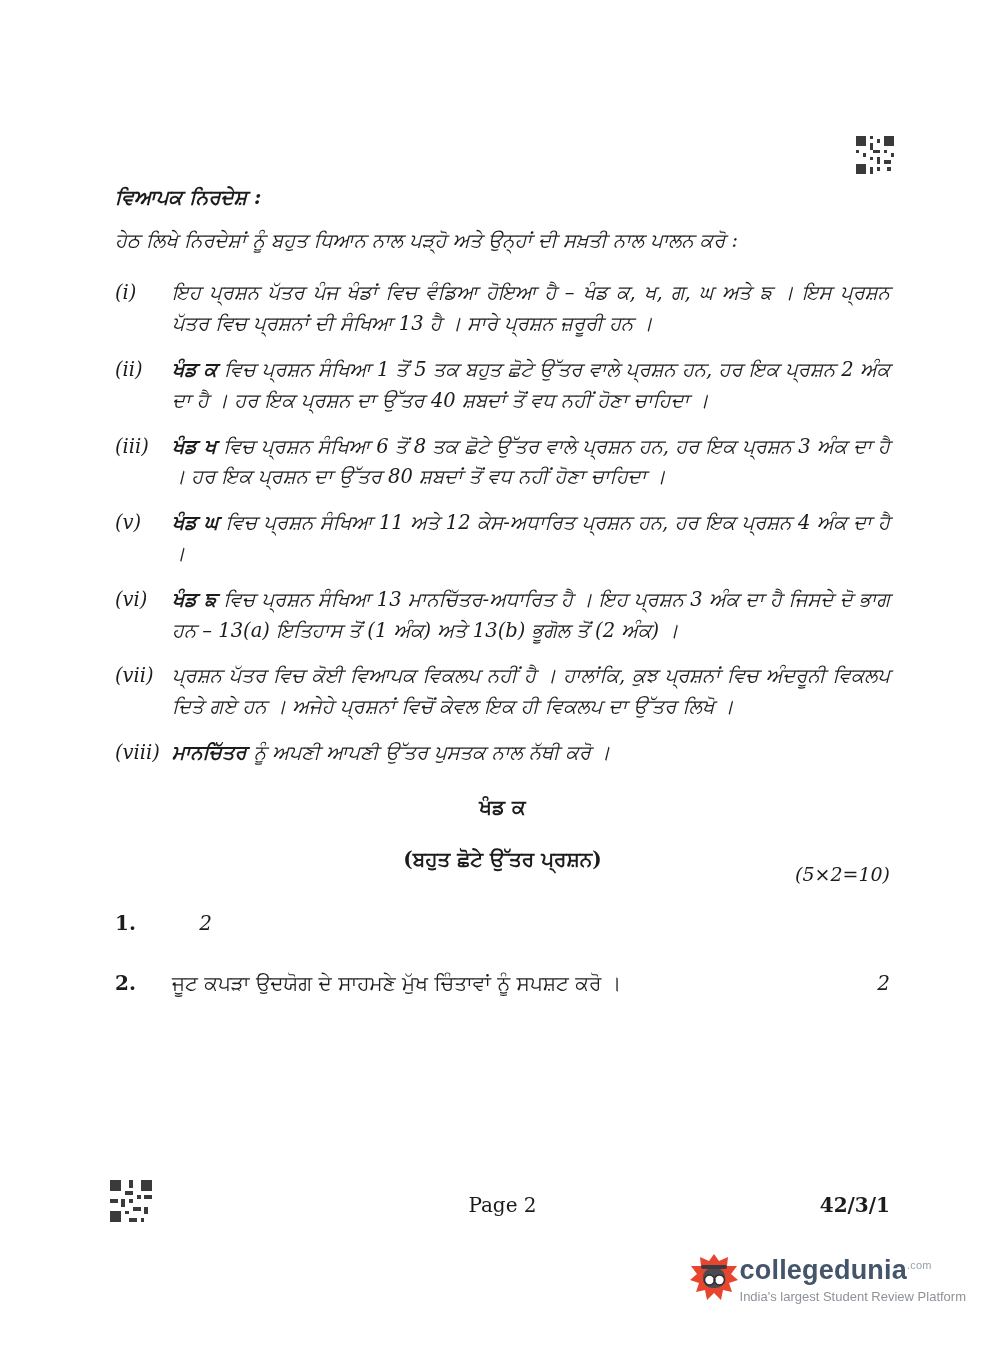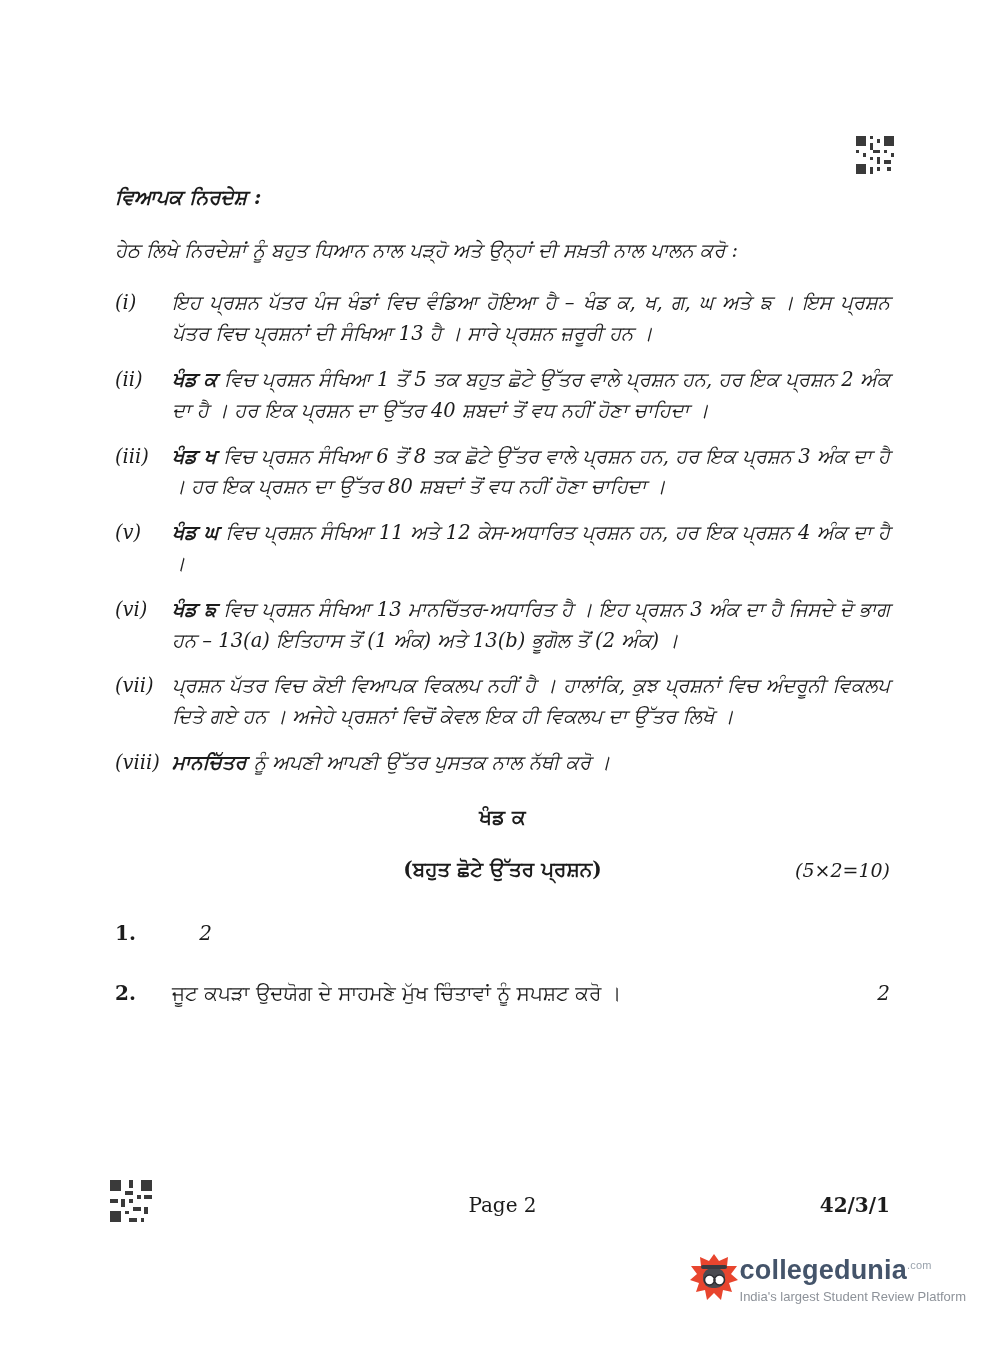--- a/index.html
+++ b/index.html
@@ -15,35 +15,35 @@
   .qr { position:absolute; }
   .qr-top { left:856px; top:136px; }
   .qr-bottom { left:110px; top:1180px; }
 
   .content {
     position:absolute;
     left:115px; right:112px; top:182px;
   }
 
   .instructions { font-style:italic; font-size:19.5px; line-height:1.58; }
-  .instr-heading { font-weight:bold; font-size:20px; margin-bottom:22px; }
+  .instr-heading { font-weight:bold; font-size:20px; margin-bottom:12px; }
   .instr-intro { margin-bottom:22px; text-align:justify; }
 
   .instr-item { display:flex; margin-bottom:15px; }
   .instr-num { width:57px; flex:0 0 57px; }
   .instr-text { flex:1; text-align:justify; }
   .instr-lead { font-weight:bold; }
 
   .section-title {
     text-align:center; font-weight:bold; font-size:20px;
     margin-top:26px; margin-bottom:28px; font-style:normal;
   }
   .section-sub-row { position:relative; margin-bottom:40px; }
   .section-subtitle { text-align:center; font-weight:bold; font-size:20px; font-style:normal; }
-  .section-marks { position:absolute; right:0; top:2px; font-style:italic; font-size:19px; }
+  .section-marks { position:absolute; right:0; top:16px; font-style:italic; font-size:19px; }
 
   .question { display:flex; margin-bottom:36px; font-size:20px; }
   .q-num { width:57px; flex:0 0 57px; font-weight:bold; }
   .q-text { flex:1; }
   .q-marks { width:40px; flex:0 0 40px; text-align:right; font-style:italic; }
 
   .footer-row {
     position:absolute; left:115px; right:112px; top:1193px;
     font-size:20px;
   }

